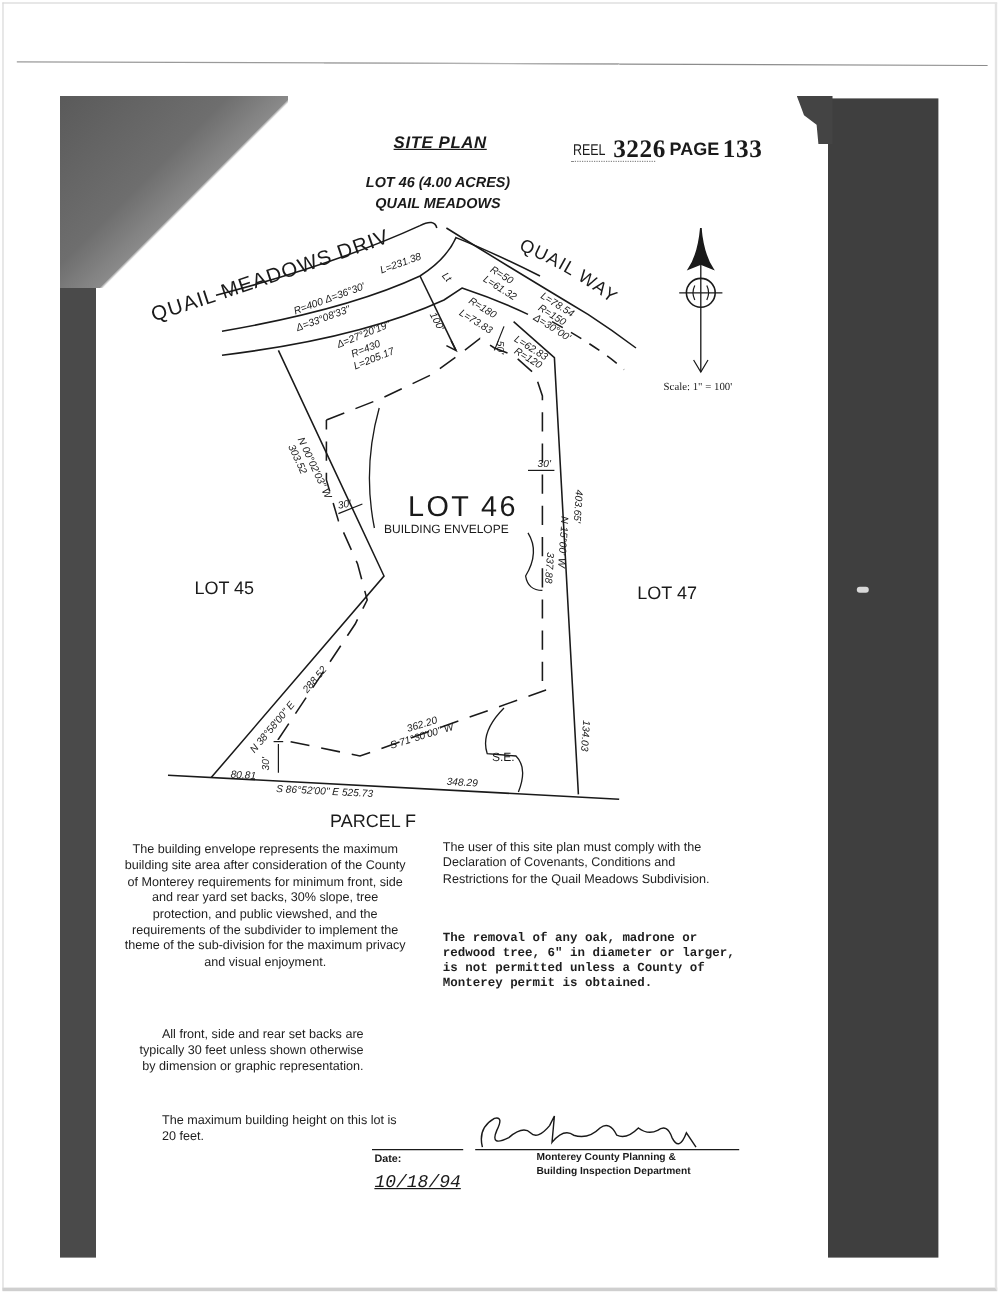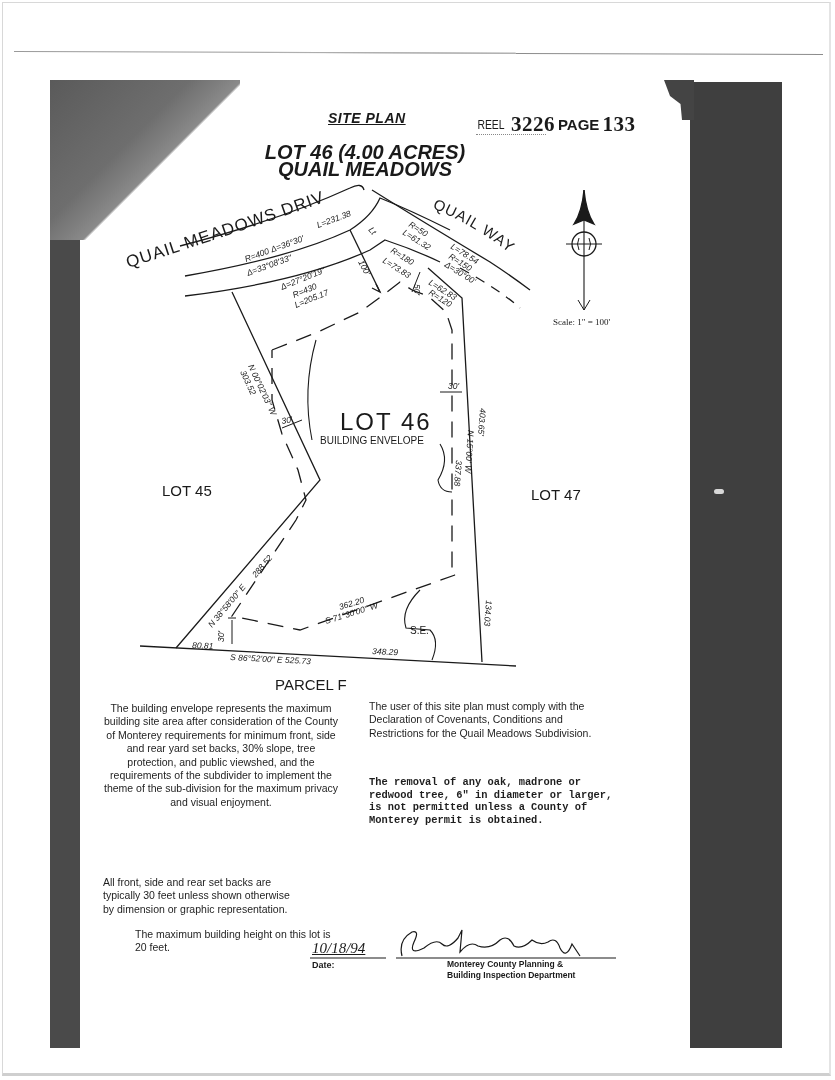--- a/index.html
+++ b/index.html
@@ -45,32 +45,32 @@
     }
     .reel {
       position: absolute; left: 474px; top: 112px; font-family: "Liberation Serif", serif; font-weight: bold;
       display: flex; align-items: center; gap: 3px;
     }
     .reel .lbl { font-size: 13px; font-family: "Liberation Sans", sans-serif; font-weight: normal; transform: scaleX(0.8); display:inline-block; }
     .reel .num { font-size: 21px; letter-spacing: 0.5px; }
     .reel .lbl2 { font-size: 15px; font-family: "Liberation Sans", sans-serif; }
     .reel-sub { position:absolute; left: 476px; top: 134px; width: 70px; height: 3px; border-top: 1px dotted #888; }
     .subtitle {
-      position: absolute; left: 250px; top: 144px; width: 230px; text-align: center; font-size: 20px;
+      position: absolute; left: 250px; top: 144px; width: 230px; text-align: center; font-size: 12px;
       font-weight: bold; font-style: italic; line-height: 17px;
     }
     .note { position: absolute; font-size: 10.5px; line-height: 13.4px; color: #1e1e1e; }
     .note.n1 { left: 101px; top: 702px; width: 240px; text-align: center; }
     .note.n2 { left: 369px; top: 700px; width: 240px; }
     .note.n3 { left: 369px; top: 776px; width: 250px; font-family: "Liberation Mono", monospace; font-size: 10.4px; line-height: 12.6px; font-weight: bold; }
-    .note.n4 { left: 103px; top: 876px; width: 200px; }
+    .note.n4 { left: 103px; top: 856px; width: 200px; text-align: right; }
     .note.n5 { left: 106px; top: 928px; width: 200px; margin-left: 29px; }
     .lot-label { position: absolute; font-size: 15px; color: #1a1a1a; margin-top: 30px; }
     .parcel { position: absolute; left: 275px; top: 676px; font-size: 15px; }
-    .date-val { position: absolute; left: 312px; top: 940px; font-size: 15px; font-style: italic; text-decoration: underline; font-family: Liberation Serif, serif; }
+    .date-val { position: absolute; left: 312px; top: 977px; font-size: 15px; font-style: italic; text-decoration: underline; font-family: Liberation Mono, monospace; }
     .date-lbl { position: absolute; left: 312px; top: 960px; font-size: 9px; font-weight: bold; }
     .dept { position: absolute; left: 447px; top: 959px; font-size: 8.5px; font-weight: bold; line-height: 11px; }
     .scale { position: absolute; left: 553px; top: 317px; font-size: 9px; font-family: "Liberation Serif", serif; }
   </style>
 </head>
 <body>
 
 <div class="frame"></div>
 <div class="scan-rule"></div>
 <div class="scan-rule b"></div>

